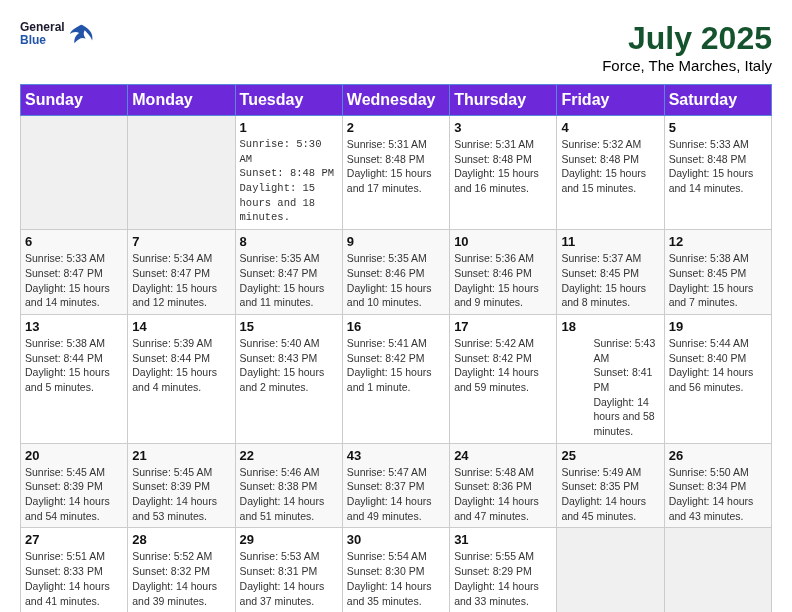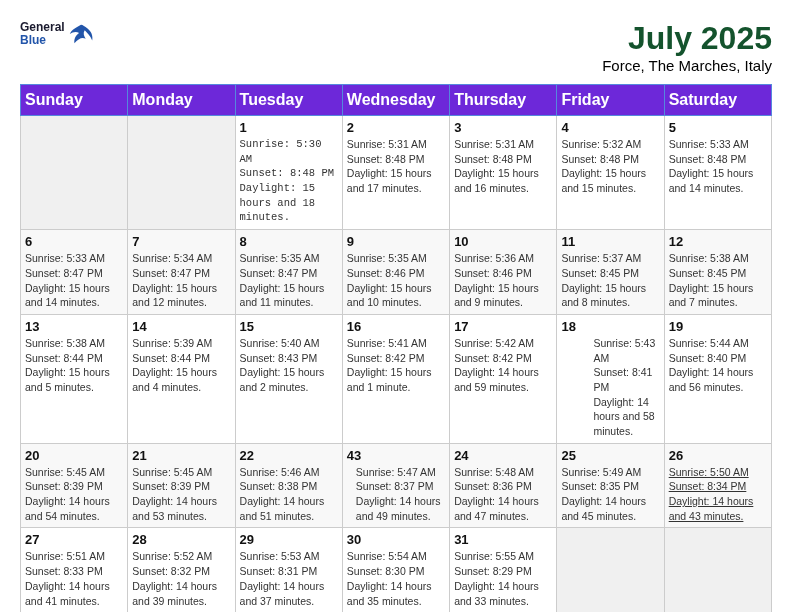--- a/index.html
+++ b/index.html
@@ -254,39 +254,39 @@
 Daylight: 14 hours and 53 minutes.</div>
         </td>
         <td>
           <div class="day-num">22</div>
           <div class="day-detail" style="white-space: pre-line;">Sunrise: 5:46 AM
 Sunset: 8:38 PM
 Daylight: 14 hours and 51 minutes.</div>
         </td>
         <td>
           <div class="day-num">43</div>
-          <div class="day-detail" style="white-space: pre-line; margin-left: 9px;">Sunrise: 5:47 AM
+          <div class="day-detail" style="white-space: pre-line;">Sunrise: 5:47 AM
 Sunset: 8:37 PM
 Daylight: 14 hours and 49 minutes.</div>
         </td>
         <td>
           <div class="day-num">24</div>
           <div class="day-detail" style="white-space: pre-line;">Sunrise: 5:48 AM
 Sunset: 8:36 PM
 Daylight: 14 hours and 47 minutes.</div>
         </td>
         <td>
           <div class="day-num">25</div>
           <div class="day-detail" style="white-space: pre-line;">Sunrise: 5:49 AM
 Sunset: 8:35 PM
 Daylight: 14 hours and 45 minutes.</div>
         </td>
         <td>
           <div class="day-num">26</div>
-          <div class="day-detail" style="white-space: pre-line; text-decoration: underline;">Sunrise: 5:50 AM
+          <div class="day-detail" style="white-space: pre-line;">Sunrise: 5:50 AM
 Sunset: 8:34 PM
 Daylight: 14 hours and 43 minutes.</div>
         </td>
       </tr>
       <tr>
         <td>
           <div class="day-num">27</div>
           <div class="day-detail" style="white-space: pre-line;">Sunrise: 5:51 AM
 Sunset: 8:33 PM
 Daylight: 14 hours and 41 minutes.</div>

